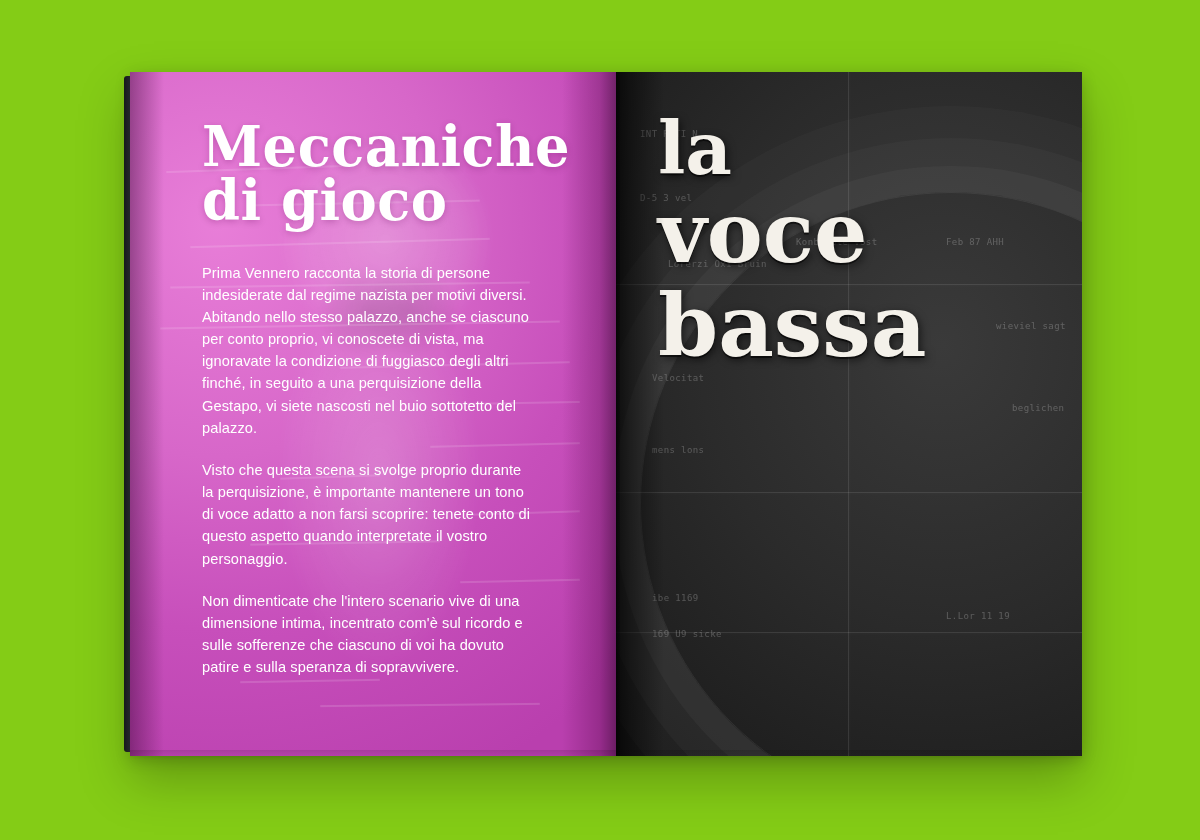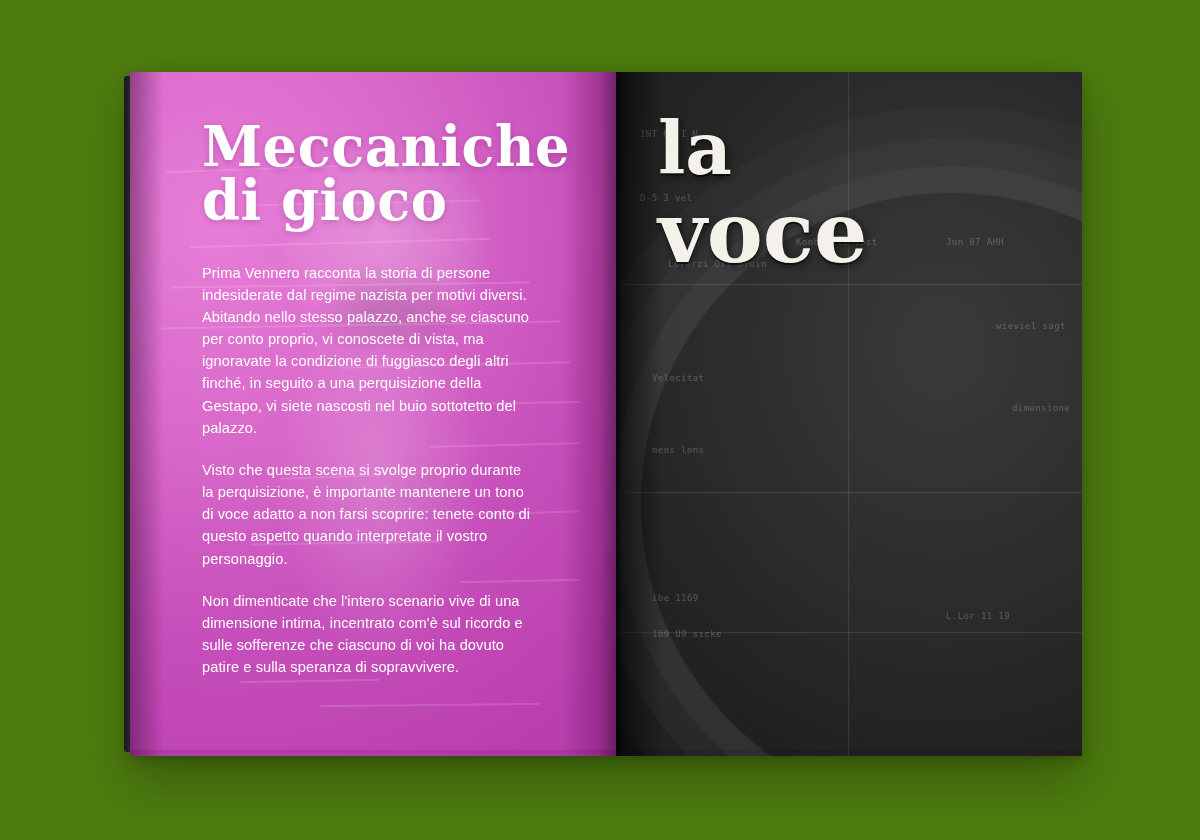--- a/index.html
+++ b/index.html
@@ -12,21 +12,21 @@
     overflow: hidden;
     font-family: "Liberation Sans", sans-serif;
     background: #2ae066;
   }
 
   
   #stage {
     position: relative;
     width: 1200px;
     height: 840px;
-    background: #4d7c0f;
+    background: #84cc16;
   }
 
   
   #spread {
     position: absolute;
     left: 130px;
     top: 72px;
     width: 952px;
     height: 684px;
     display: flex;
@@ -265,41 +265,42 @@
       </div>
     </div>
 
     <div class="page-right">
       <div class="arcs"></div>
 
       <div class="ghost-type">
         <div style="left:24px; top:56px;">INT RATI N</div>
         <div style="left:24px; top:120px;">D-5 3 vel</div>
         <div style="left:180px; top:164px;">Konbe bte vost</div>
-        <div style="left:330px; top:164px;">Jun 87 AHH</div>
+        <div style="left:330px; top:164px;">Feb 87 AHH</div>
         <div style="left:52px; top:186px;">Lorerzi Oxi Bruin</div>
         <div style="left:380px; top:248px;">wieviel sagt</div>
         <div style="left:36px; top:300px;">Velocitat</div>
-        <div style="left:396px; top:330px;">dimensione</div>
+        <div style="left:396px; top:330px;">beglichen</div>
         <div style="left:36px; top:372px;">mens lons</div>
         <div style="left:36px; top:520px;">ibe 1169</div>
         <div style="left:330px; top:538px;">L.Lor 11 19</div>
         <div style="left:36px; top:556px;">169 U9 sicke</div>
       </div>
 
       <div class="crease v" style="left:232px;"></div>
       <div class="crease h" style="top:212px;"></div>
       <div class="crease h" style="top:420px;"></div>
       <div class="crease h" style="top:560px;"></div>
 
       <div class="gutter"></div>
 
       <div class="poster">
         <span class="ln ln2">la</span>
         <span class="ln ln3">voce</span>
+        <span class="ln ln4">bassa</span>
       </div>
     </div>
 
     <div class="spine"></div>
     <div class="page-bottom-curl"></div>
   </div>
 
 </div>
 
 </body></html>

